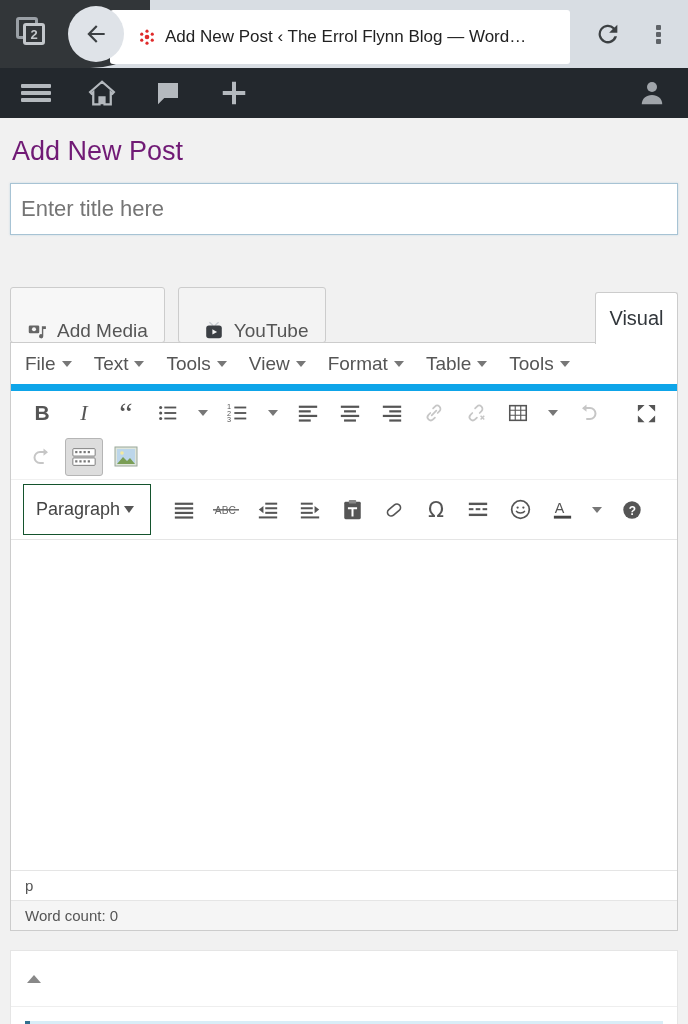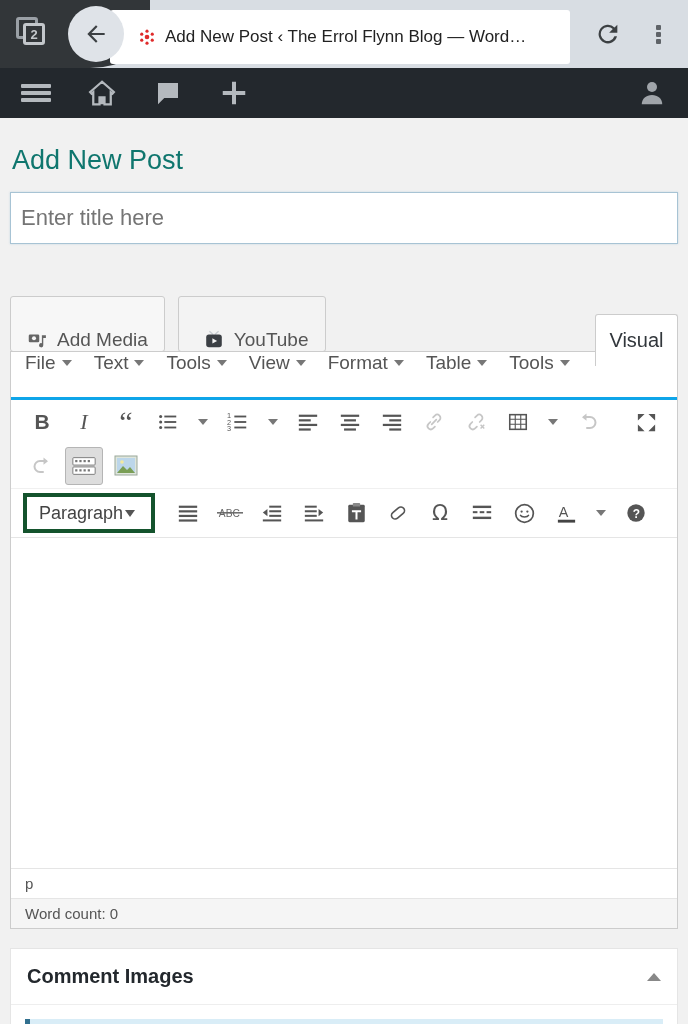--- a/index.html
+++ b/index.html
@@ -66,57 +66,57 @@
     padding: 0 18px; gap: 30px;
   }
   .ab-item { display: flex; align-items: center; justify-content: center;
              width: 36px; height: 36px; }
   .ab-spacer { flex: 1; }
   .bar-line { width: 30px; height: 4px; background: #b4b9be; border-radius: 1px; margin: 3px 0; }
 
   
   .page { padding: 0 10px; }
   .page-title {
-    font-size: 27px; font-weight: normal; color: #0f766e;
-    padding: 26px 2px 16px 2px; line-height: 1.2;
+    font-size: 27px; font-weight: normal; color: #701a75;
+    padding: 17px 2px 16px 2px; line-height: 1.2;
   }
   .title-input {
     display: block; width: 100%; height: 52px;
     border: 1px solid #a7c3d4; background: #fff;
     font-size: 22px; color: #7a7a7a; padding: 0 10px;
     font-family: "Liberation Sans", sans-serif;
     box-shadow: 0 0 2px rgba(120,170,200,.35);
   }
 
   
   .media-row {
     display: flex; align-items: flex-end; margin-top: 52px; position: relative;
   }
   .mbtn {
     height: 56px; background: #f7f7f7; border: 1px solid #ccc; border-radius: 3px;
     display: flex; align-items: flex-end; gap: 9px; padding: 0 16px;
     font-size: 19px; color: #555; margin-right: 13px; white-space: nowrap;
   }
   .mbtn.youtube { background: #f3f3f3; padding-left: 24px; }
-  .ed-tabs { margin-left: auto; display: flex; align-items: flex-end; position: relative; top: 14px; }
+  .ed-tabs { margin-left: auto; display: flex; align-items: flex-end; position: relative; top: 1px; }
   .ed-tab {
     width: 83px; height: 52px; display: flex; align-items: center; justify-content: center;
     font-size: 20px; border: 1px solid #ccc; border-bottom: none;
     border-top-left-radius: 3px; border-top-right-radius: 3px;
   }
   .ed-tab.active { background: #fff; color: #32373c; border-color: #ccc; position: relative; z-index: 3; }
   .ed-tab.inactive { background: #ededed; color: #a0a5aa; margin-left: 4px; }
 
   
   .editor {
     background: #fff; border: 1px solid #ccc; position: relative; top: -1px;
   }
   .menubar {
-    display: flex; align-items: flex-start; height: 48px; padding: 0 14px; gap: 22px;
-    border-bottom: 3px solid #0ea5e9; background: #fff;
+    display: flex; align-items: center; height: 48px; padding: 0 14px; gap: 22px;
+    border-bottom: 7px solid #0ea5e9; background: #fff;
   }
   .menu-item { font-size: 19px; color: #555; display: flex; align-items: center; gap: 6px; }
   .caret {
     width: 0; height: 0; border-left: 5px solid transparent; border-right: 5px solid transparent;
     border-top: 6px solid #777; display: inline-block;
   }
   .tb-row {
     display: flex; align-items: center; min-height: 44px; padding: 0 12px; gap: 4px;
     background: #fff;
   }
@@ -126,21 +126,21 @@
     color: #555; font-size: 20px;
   }
   .tbtn.dim { opacity: .33; }
   .tbtn.pressed { background: #ddd; border: 1px solid #b5b5b5; border-radius: 3px; }
   .tbtn.wide { width: 24px; }
   .pcaret {
     width: 0; height: 0; border-left: 5px solid transparent; border-right: 5px solid transparent;
     border-top: 7px solid #555; margin: 0 8px 0 2px;
   }
   .para-select {
-    height: 40px; min-width: 128px; border: 4px solid #14532d; background: #fff;
+    height: 51px; min-width: 128px; border: 1px solid #14532d; background: #fff;
     display: flex; align-items: center; justify-content: space-between;
     padding: 0 8px 0 12px; font-size: 18px; color: #444; margin-right: 10px;
   }
   .editor-body { height: 330px; background: #fff; }
   .statusbar-path {
     height: 30px; border-top: 1px solid #e5e5e5; display: flex; align-items: center;
     padding: 0 14px; font-size: 15px; color: #555; background: #fff;
   }
   .statusbar-count {
     height: 30px; border-top: 1px solid #e5e5e5; display: flex; align-items: center;
@@ -521,21 +521,20 @@
       </div>
 
       <div class="editor-body"></div>
 
       <div class="statusbar-path">p</div>
       <div class="statusbar-count">Word count: 0</div>
     </div>
 
     <div class="metabox">
       <div class="metabox-head">
-        <span class="metabox-title">Comment Images</span>
         <i class="toggle-arrow"></i>
       </div>
       <div class="metabox-body">
         <div class="notice"></div>
       </div>
     </div>
 
   </div>
 </div>
 

